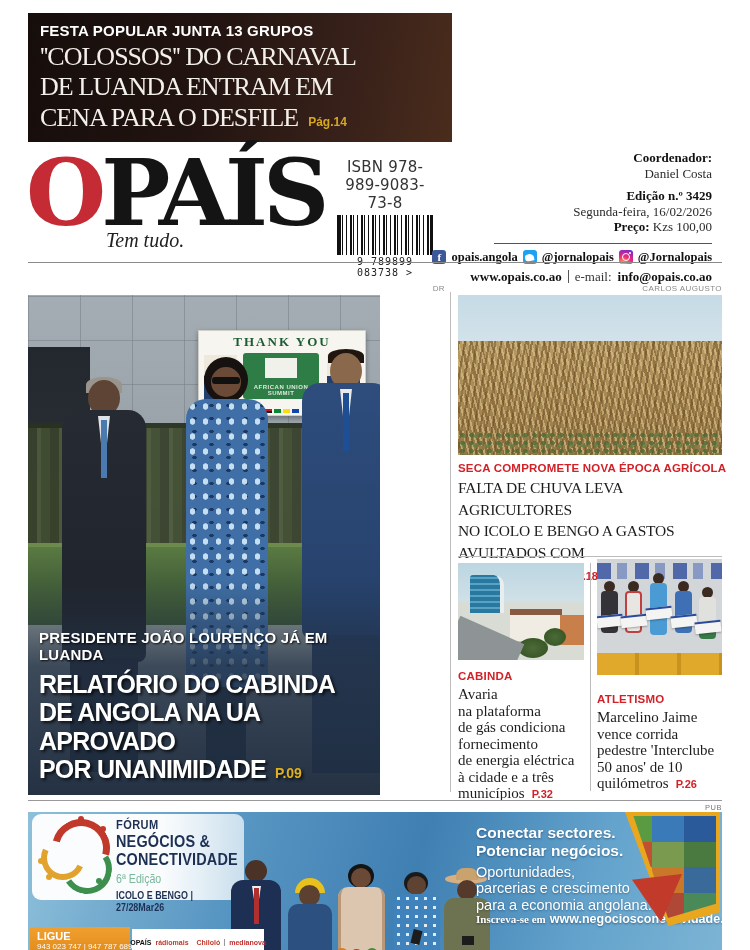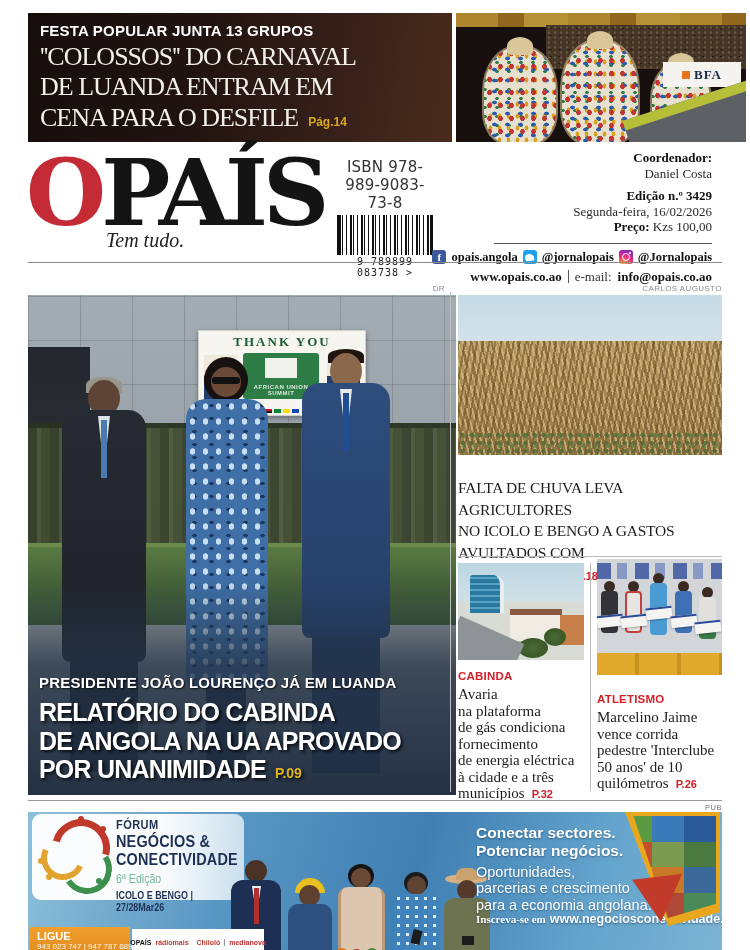--- a/index.html
+++ b/index.html
@@ -78,21 +78,21 @@
   .icon-ig::after{content:"";position:absolute;right:2px;top:2px;width:2px;height:2px;background:#fff;border-radius:50%;}
   .contact-row{display:flex;justify-content:flex-end;align-items:center;gap:6px;margin-top:4px;
     font-family:"Liberation Serif",serif;font-size:13px;color:#333;}
   .sep{display:inline-block;width:1px;height:13px;background:#555;}
   .masthead-rule{position:absolute;left:28px;top:262px;width:694px;border-top:1px solid #8a8a8a;}
 
   
   .photo-credit{position:absolute;font-size:8px;color:#8a8a8a;letter-spacing:.4px;text-align:right;}
 
   
-  .main-photo{position:absolute;left:28px;top:295px;width:428px;height:500px;overflow:hidden;background:#98a0a6;}
+  .main-photo{position:absolute;left:28px;top:295px;width:352px;height:500px;overflow:hidden;background:#98a0a6;}
   .mp-facade{position:absolute;left:0;top:0;width:100%;height:310px;
     background:repeating-linear-gradient(90deg,rgba(118,126,134,.55) 0 1px,transparent 1px 52px),
       repeating-linear-gradient(0deg,rgba(118,126,134,.55) 0 1px,transparent 1px 44px),
       linear-gradient(#a5adb4,#8d959d);}
   .mp-tower{position:absolute;left:0;top:52px;width:62px;height:252px;
     background:linear-gradient(#23282e,#2f353c);}
   .mp-billboard{position:absolute;left:170px;top:35px;width:166px;height:84px;background:#f6f5f0;
     border:1px solid #cfd0c8;box-shadow:0 2px 5px rgba(0,0,0,.35);}
   .bb-title{text-align:center;font-family:"Liberation Serif",serif;font-weight:bold;font-size:13px;
     color:#1d5c33;letter-spacing:2px;margin-top:3px;}
@@ -309,32 +309,20 @@
 
   <section class="top-banner">
     <div class="banner-kicker">FESTA POPULAR JUNTA 13 GRUPOS</div>
     <div class="banner-headline">
       <div>''COLOSSOS'' DO CARNAVAL</div>
       <div>DE LUANDA ENTRAM EM</div>
       <div><span>CENA PARA O DESFILE</span><span class="banner-pageref">Pág.14</span></div>
     </div>
   </section>
 
-  <div class="carnival-photo">
-    <div class="carn-topband"></div>
-    <div class="carn-crowd"></div>
-    <div class="carn-costume cc1"></div>
-    <div class="carn-costume cc2"></div>
-    <div class="carn-costume cc3"></div>
-    <div class="carn-bfa">
-      <span class="bfa-mark"></span>
-      <span class="bfa-text">BFA</span>
-    </div>
-    <div class="carn-road"></div>
-  </div>
 
   <div class="logo"><span class="logo-o">O</span><span class="logo-pais">PAÍS</span></div>
   <div class="tagline">Tem tudo.</div>
 
   <div class="barcode-block">
     <div class="isbn">ISBN 978-989-9083-73-8</div>
     <div class="barcode"></div>
     <div class="barcode-digits">9 789899 083738 &gt;</div>
   </div>
 
@@ -419,20 +407,21 @@
       </div>
     </div>
   </div>
 
   <div class="v-divider"></div>
 
   <div class="corn-photo">
     <div class="corn-field"></div>
     <div class="corn-green"></div>
   </div>
+  <div class="story-kicker agri-kicker">SECA COMPROMETE NOVA ÉPOCA AGRÍCOLA</div>
   <div class="agri-headline">
     <div>FALTA DE CHUVA LEVA AGRICULTORES</div>
     <div>NO ICOLO E BENGO A GASTOS</div>
     <div><span>AVULTADOS COM COMBUSTÍVEIS</span><span class="pageref-red">P.18</span></div>
   </div>
   <div class="right-divider"></div>
   <div class="sub-divider"></div>
 
   <div class="sub-col sub-left">
     <div class="city-photo">

